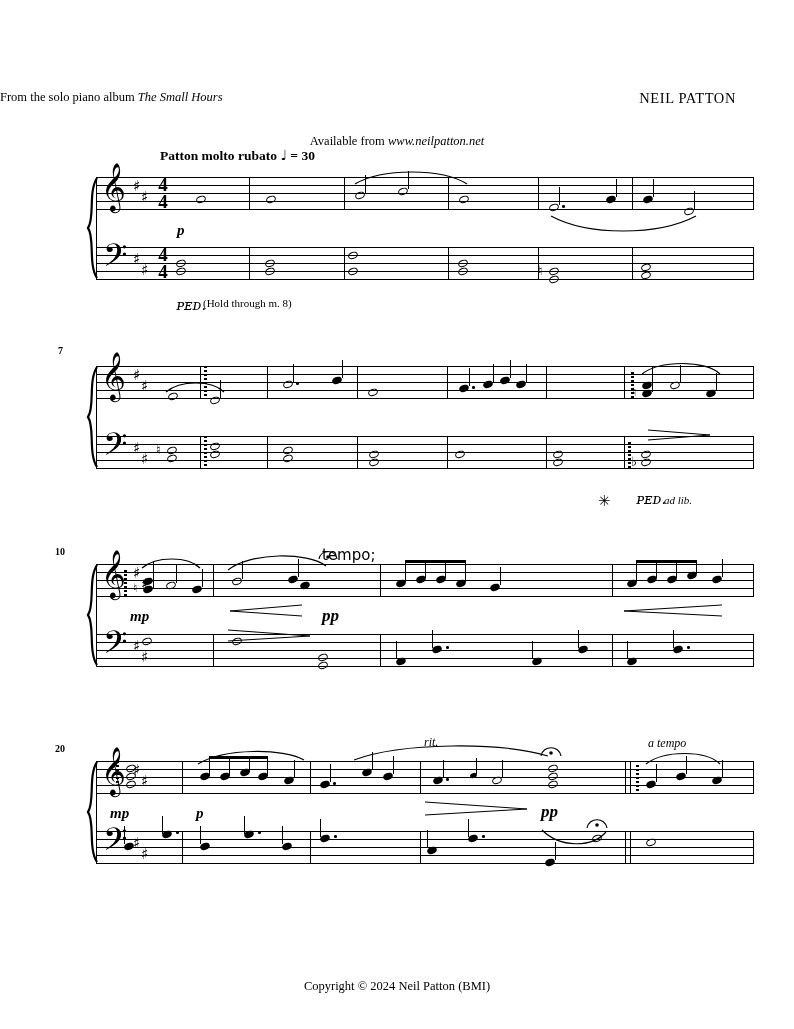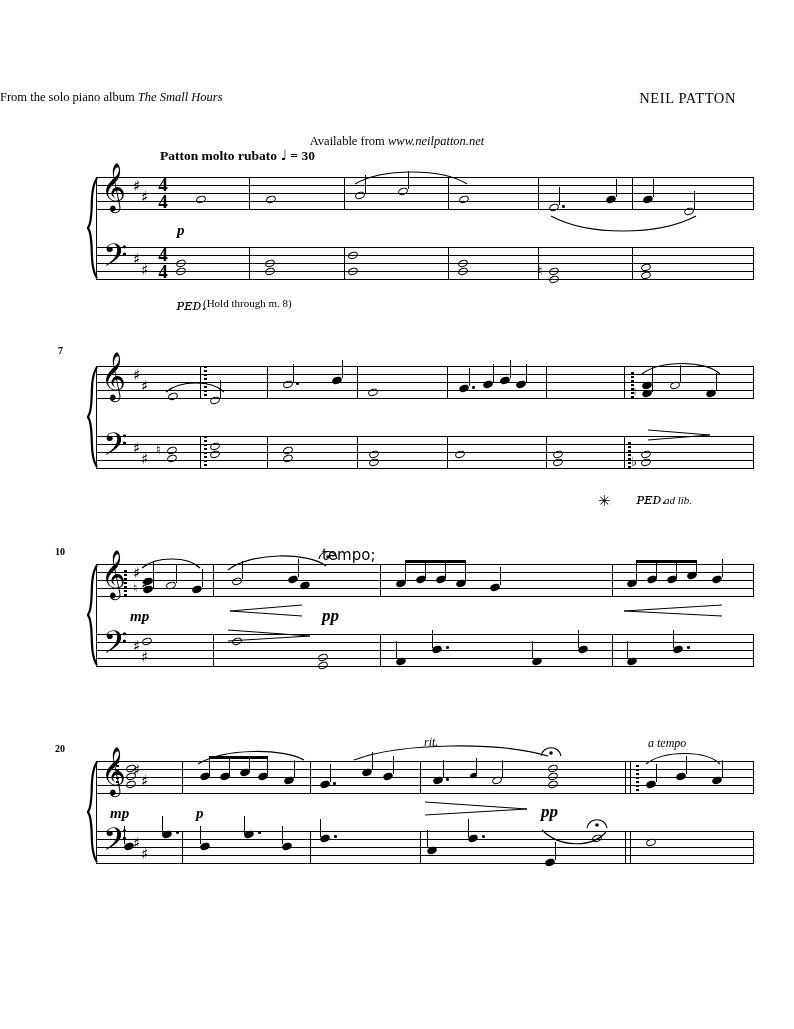--- a/index.html
+++ b/index.html
@@ -656,14 +656,15 @@
     <div class="stem" style="left:554.5px;top:842px;height:18px;"></div>
     <div class="nh open" style="left:592px;top:835px;"></div>
     <svg class="slur" style="left:586px;top:816px;" width="22" height="13">
       <path d="M1,12 C3,1 19,1 21,12" stroke="#000" stroke-width="1.2" fill="none"></path>
       <circle cx="11" cy="9" r="1.8" fill="#000"></circle>
     </svg>
     <div class="nh open" style="left:646px;top:839px;"></div>
   </div>
 
   <div class="copyright">
+    <div>Copyright © 2024 Neil Patton (BMI)</div>
   </div>
 </div>
 
 </body></html>

